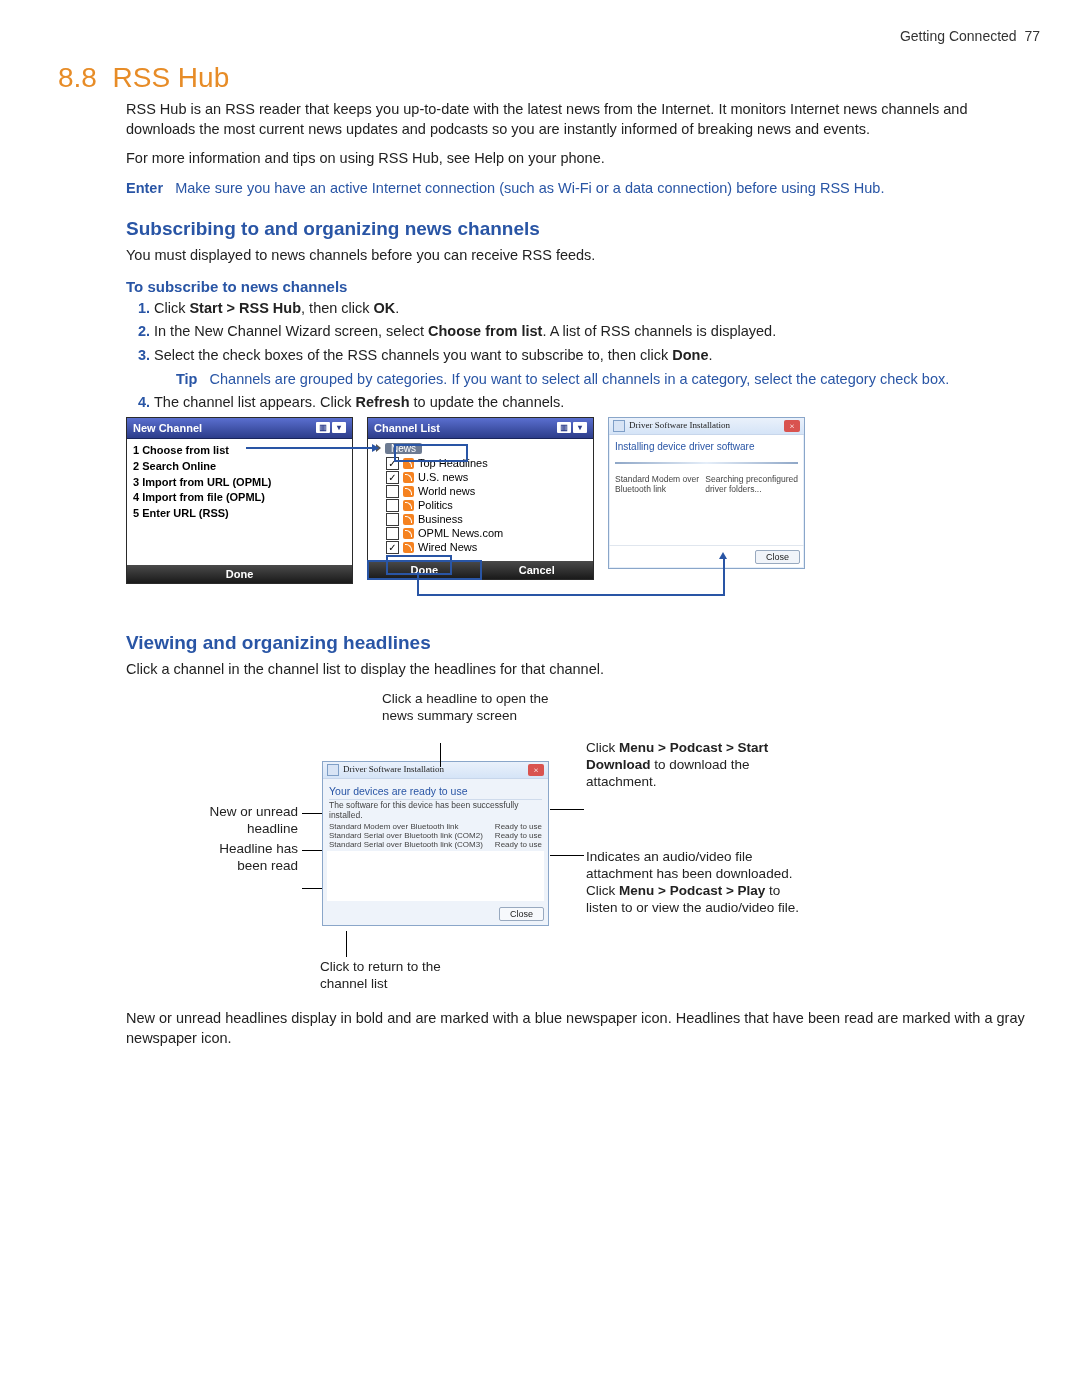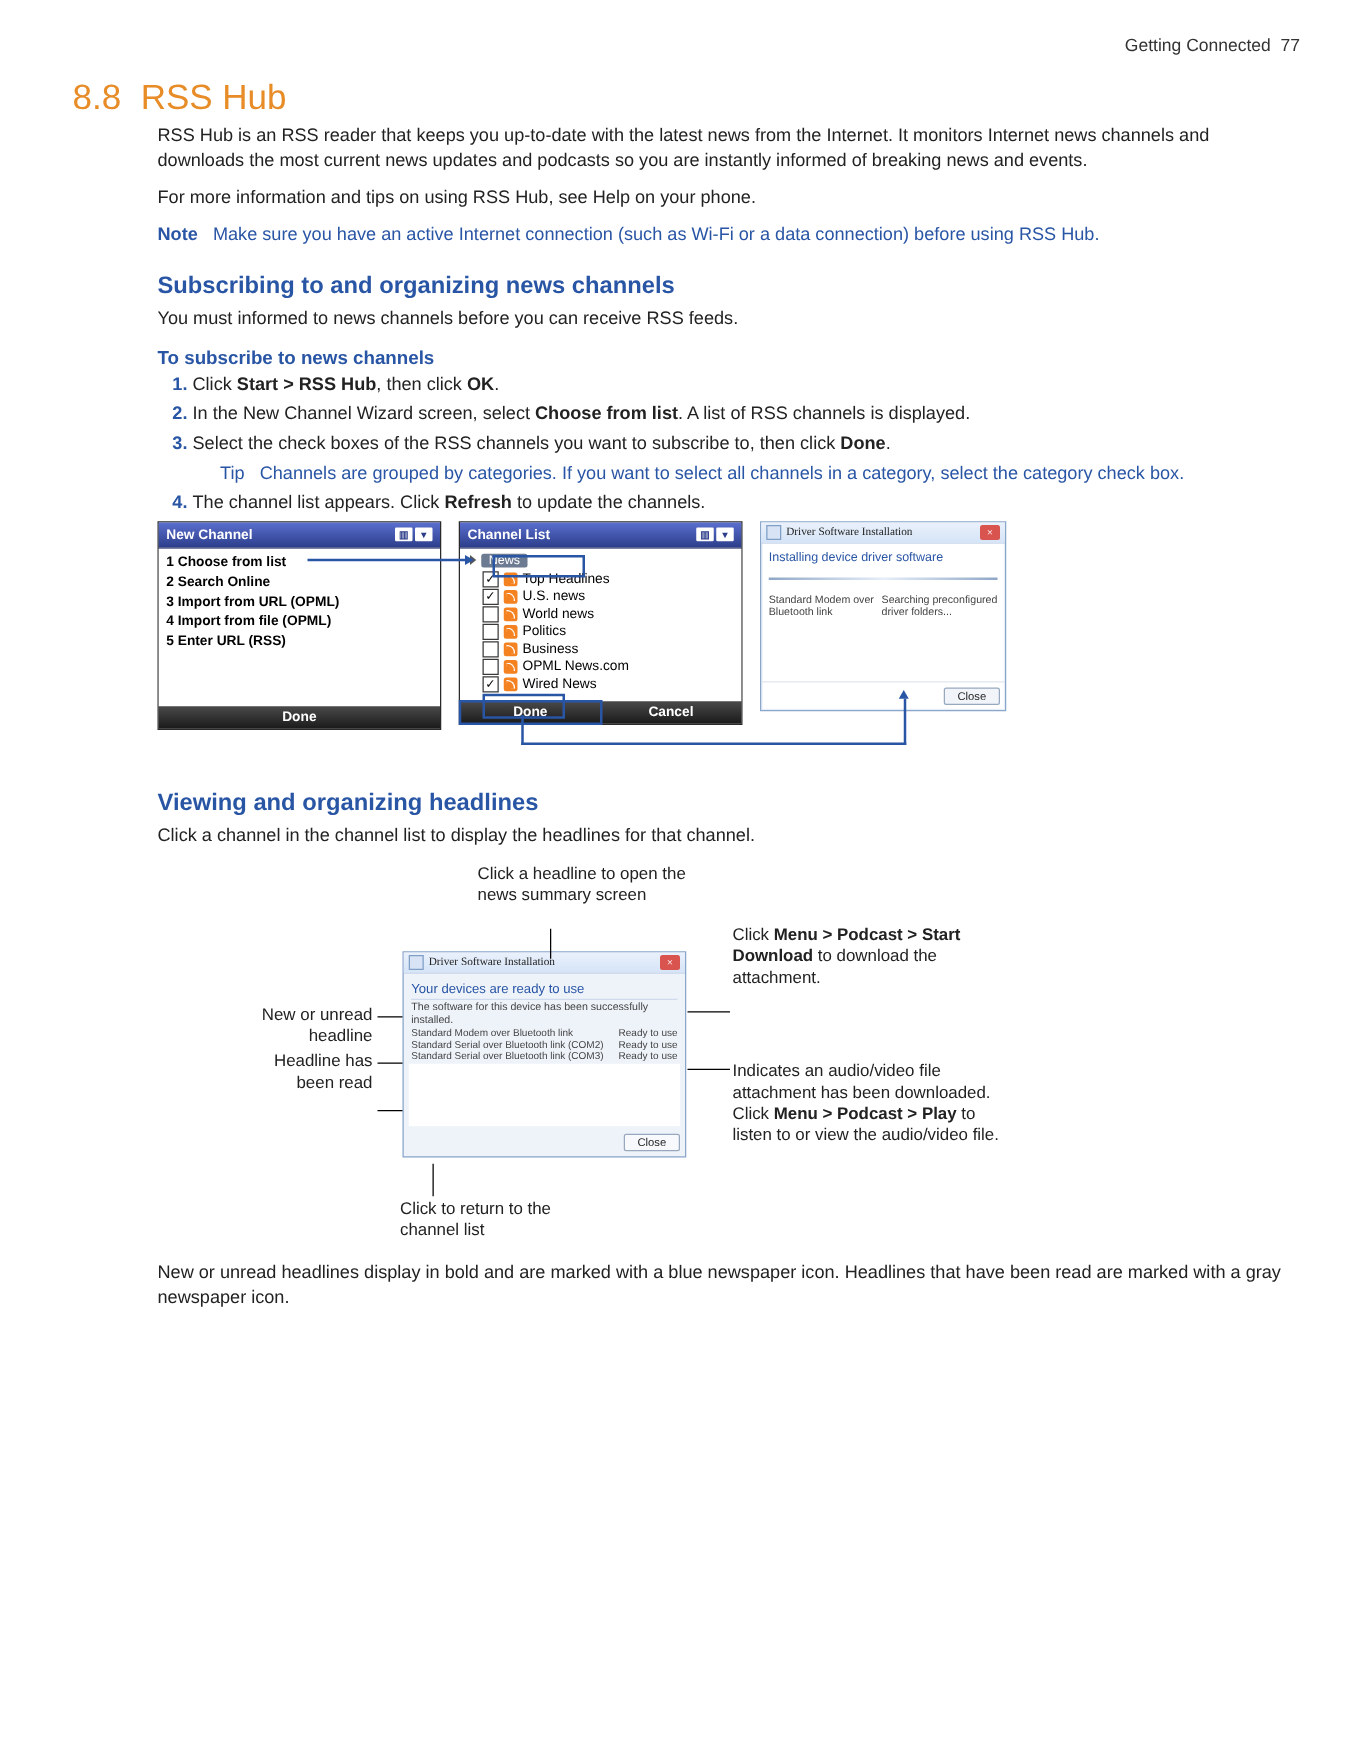--- a/index.html
+++ b/index.html
@@ -42,21 +42,21 @@
     font-family: "Segoe UI Semibold", "Myriad Pro", Arial, sans-serif;
     font-weight: 700;
     font-size: 15px;
     color: #2955a5;
     margin: 12px 0 4px 0;
   }
   ol.steps { margin: 2px 0 0 0; padding-left: 28px; }
   ol.steps > li { margin: 4px 0; line-height: 1.35; }
   ol.steps > li::marker { font-weight: 700; color: #2955a5; }
   .tip-block { color: #2955a5; margin: 4px 0 4px 22px; line-height: 1.35; }
-  .tip-block b { font-weight: 400; }
+  .tip-block b { font-weight: 700; }
 
   
   .shot-row {
     display: flex;
     gap: 14px;
     margin: 0 0 0 0;
     align-items: flex-start;
     position: relative;
   }
 
@@ -167,25 +167,25 @@
   </div>
 
   <h1>
     <span>8.8</span>&nbsp;&nbsp;<span>RSS Hub</span>
   </h1>
 
   <div class="body-indent">
     <p class="body">RSS Hub is an RSS reader that keeps you up-to-date with the latest news from the Internet. It monitors Internet news channels and downloads the most current news updates and podcasts so you are instantly informed of breaking news and events.</p>
     <p class="body">For more information and tips on using RSS Hub, see Help on your phone.</p>
     <p class="note-line">
-      <b>Note</b>&nbsp;&nbsp;&nbsp;<span>Make sure you have an active Internet connection (such as Wi-Fi or a data connection) before using RSS Hub.</span>
+      <b>Enter</b>&nbsp;&nbsp;&nbsp;<span>Make sure you have an active Internet connection (such as Wi-Fi or a data connection) before using RSS Hub.</span>
     </p>
 
     <h2>Subscribing to and organizing news channels</h2>
-    <p class="body">You must informed to news channels before you can receive RSS feeds.</p>
+    <p class="body">You must displayed to news channels before you can receive RSS feeds.</p>
     <h3>To subscribe to news channels</h3>
 
     <ol class="steps">
       <li>
         <span>Click </span><b>Start &gt; RSS Hub</b><span>, then click </span><b>OK</b><span>.</span>
       </li>
       <li>
         <span>In the New Channel Wizard screen, select </span><b>Choose from list</b><span>. A list of RSS channels is displayed.</span>
       </li>
       <li>

